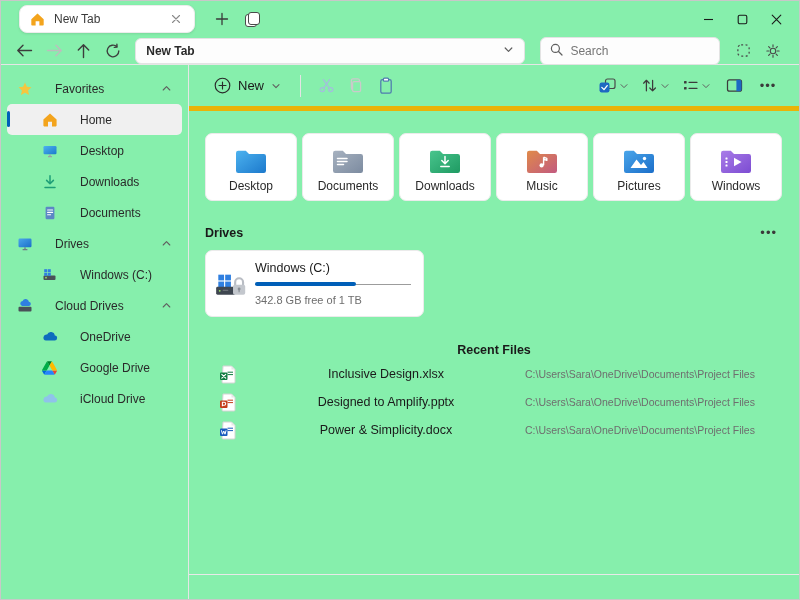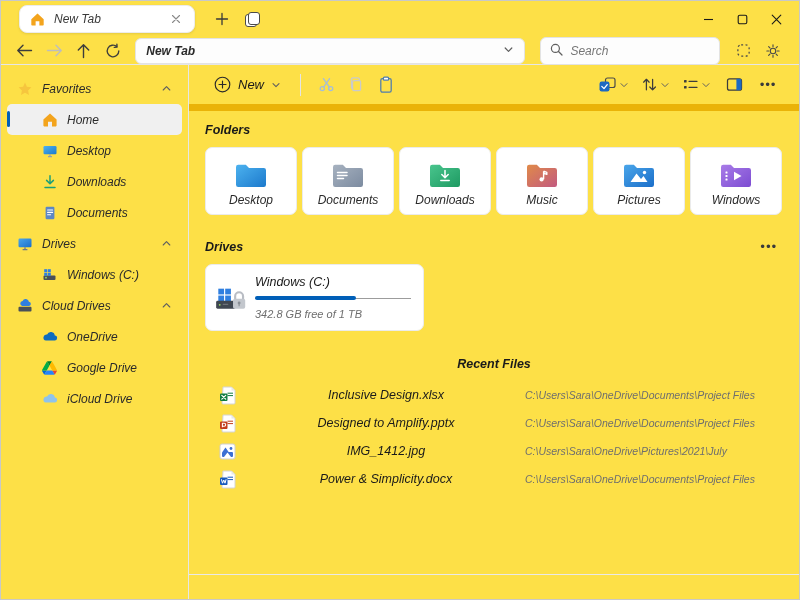--- a/index.html
+++ b/index.html
@@ -1,18 +1,18 @@
 <!DOCTYPE html>
 <html><head>
 <meta charset="utf-8">
 <style>
   * { box-sizing: border-box; margin: 0; padding: 0; }
   html,body { background:#e8e8e8; }
   body { font-family:"Liberation Sans", sans-serif; font-size:12px; color:#1a1a1a; }
-  .window { width:800px; height:600px; background:#fde047; border:1px solid #c8c8c8; position:relative; overflow:hidden; display:flex; flex-direction:column;font-style:italic; }
+  .window { width:800px; height:600px; background:#86efac; border:1px solid #c8c8c8; position:relative; overflow:hidden; display:flex; flex-direction:column; }
 
   
   .titlebar { height:36px; display:flex; align-items:center; padding-left:18px; position:relative; flex:0 0 auto; }
   .tab { width:176px; height:28px; background:#fff; border:1px solid #ececec; border-radius:8px; box-shadow:0 1px 2.5px rgba(0,0,0,.10); display:flex; align-items:center; padding:0 9px; gap:8px; }
   .tab-title { flex:1; font-size:12px; color:#3a3a3a; white-space:nowrap; overflow:hidden; }
   .icon-btn { display:flex; align-items:center; justify-content:center; border:none; background:transparent; cursor:default; }
   .tab-close { width:18px; height:18px; border-radius:4px; }
   .newtab-btn { width:26px; height:26px; margin-left:14px; border-radius:5px; }
   .taboverview-btn { width:26px; height:26px; margin-left:6px; border-radius:5px; position:relative; }
   .ov-sq1 { position:absolute; width:12px; height:13px; border:1.4px solid #4a4a4a; border-radius:3px; left:7px; top:6px; background:#fff; }
@@ -29,29 +29,29 @@
   .search-text { color:#767676; font-size:12px; }
   .hdr-divider { border-bottom:1px solid #e6e6e6; }
 
   
   .app-body { flex:1; display:flex; min-height:0; }
   .sidebar { width:188px; flex:0 0 188px; border-right:1px solid #e6e6e6; padding-top:8px; overflow:hidden; }
   .sb-row { height:31px; margin:0 6px; border-radius:5px; display:flex; align-items:center; position:relative; }
   .sb-head { padding-left:9px; }
   .sb-item { padding-left:34px; }
   .sb-icon { width:17px; height:17px; display:flex; align-items:center; justify-content:center; flex:0 0 17px; }
-  .sb-label { margin-left:9px; font-size:12px; color:#2a2a2a; white-space:nowrap; }
+  .sb-label { margin-left:22px; font-size:12px; color:#2a2a2a; white-space:nowrap; }
   .sb-chev { margin-left:auto; margin-right:10px; display:flex; }
   .sb-row.selected { background:#f0f0f0; }
   .sb-row.selected::before { content:""; position:absolute; left:0; top:7px; width:3px; height:16px; border-radius:2px; background:#005fb8; }
 
   .main { flex:1; display:flex; flex-direction:column; min-width:0; }
 
   
-  .toolbar { height:46px; flex:0 0 46px; display:flex; align-items:center; padding:0 16px; border-bottom:7px solid #eab308; }
+  .toolbar { height:46px; flex:0 0 46px; display:flex; align-items:center; padding:0 16px; border-bottom:5px solid #eab308; }
   .new-btn { display:flex; align-items:center; gap:7px; height:32px; padding:0 9px; border-radius:5px; }
   .new-label { font-size:13px; color:#1a1a1a; }
   .tb-sep { width:1px; height:22px; background:#e4e4e4; margin:0 10px; }
   .tb-icon { width:30px; height:30px; border-radius:5px; display:flex; align-items:center; justify-content:center; }
   .tb-right { margin-left:auto; display:flex; align-items:center; gap:4px; }
   .tb-combo { display:flex; align-items:center; gap:2px; padding:0 4px; height:30px; border-radius:5px; }
   .dots { font-size:13px; letter-spacing:1px; color:#3a3a3a; padding:0 6px; }
 
   
   .content { flex:1; padding:12px 16px 0 16px; overflow:hidden; }
@@ -65,21 +65,21 @@
   .drives-sec { margin-top:24px; }
   .drive-card { width:219px; height:67px; background:#fff; border:1px solid #ebebeb; border-radius:7px; margin-top:10px; display:flex; align-items:center; padding:0 12px 0 8px; }
   .drive-info { flex:1; margin-left:8px; }
   .drive-name { font-size:12.5px; color:#1a1a1a; }
   .drive-bar { margin-top:7px; height:4px; position:relative; width:156px; }
   .drive-bar-track { position:absolute; left:0; right:0; top:1.5px; height:1px; background:#9c9c9c; }
   .drive-bar-fill { position:absolute; left:0; top:0; height:4px; border-radius:2px; background:#005fb8; }
   .drive-free { margin-top:8px; font-size:11px; color:#6e6e6e; }
 
   .recent-sec { margin-top:26px;text-align:center; }
-  .file-list { margin-top:10px; }
+  .file-list { margin-top:3px; }
   .file-row { height:28px; display:flex; align-items:center; }
   .file-icon { width:18px; margin-left:13px; display:flex; justify-content:center; }
   .file-name { margin-left:11px; width:278px; font-size:12.5px; color:#1a1a1a; white-space:nowrap; overflow:hidden; }
   .file-path { font-size:10.5px; color:#6e6e6e; white-space:nowrap; }
 
   .statusbar { height:25px; flex:0 0 25px; border-top:1px solid #e9e9e9; }
 </style>
 </head>
 <body>
 
@@ -432,21 +432,20 @@
           </span>
           <span class="tb-icon">
             <span class="dots">•••</span>
           </span>
         </div>
       </div>
 
       <div class="content">
 
         <div>
-          <div class="section-title">Folders</div>
           <div class="folders-row">
             <div class="folder-card">
               <svg width="34" height="28" viewBox="0 0 34 28">
                   <path d="M2 6 a2.2 2.2 0 0 1 2.2-2.2 h7.6 l3.2 3.2 h14.8 a2.2 2.2 0 0 1 2.2 2.2 v14.6 a2.2 2.2 0 0 1 -2.2 2.2 h-25.6 a2.2 2.2 0 0 1 -2.2-2.2 Z" fill="url(#gf-desktop)"></path>
                 </svg>
               <span class="folder-label">Desktop</span>
             </div>
             <div class="folder-card">
               <svg width="34" height="28" viewBox="0 0 34 28">
                   <path d="M2 6 a2.2 2.2 0 0 1 2.2-2.2 h7.6 l3.2 3.2 h14.8 a2.2 2.2 0 0 1 2.2 2.2 v14.6 a2.2 2.2 0 0 1 -2.2 2.2 h-25.6 a2.2 2.2 0 0 1 -2.2-2.2 Z" fill="url(#gf-docs)"></path>
@@ -552,33 +551,20 @@
                     <path d="M12.5 1 L16 4.5 H12.5 Z" fill="#e8e8e8"></path>
                     <path d="M8.5 7.2 H14 M8.5 9.6 H14" stroke="#c43e1c" stroke-width="1"></path>
                     <rect x="1" y="7.5" width="7.5" height="7.5" rx="1" fill="#c43e1c"></rect>
                     <path d="M3.4 13.2 V9.2 H5.2 a1.5 1.5 0 0 1 0 3 H3.4" fill="none" stroke="#fff" stroke-width="1.1"></path>
                   </svg>
               </span>
               <span class="file-name">Designed to Amplify.pptx</span>
               <span class="file-path">C:\Users\Sara\OneDrive\Documents\Project Files</span>
             </div>
 
-            <div class="file-row">
-              <span class="file-icon">
-                <svg width="17" height="17" viewBox="0 0 17 17">
-                    <rect x="1" y="1" width="15" height="15" rx="2" fill="#fff" stroke="#cfcfcf"></rect>
-                    <path d="M3 9.5 L6.5 4.5 L10 9.5 Z" fill="#3b6fd4"></path>
-                    <rect x="3" y="9" width="11" height="5" rx="1" fill="#3b6fd4"></rect>
-                    <path d="M5 14 L8.5 9.5 L12 14 Z" fill="#fff"></path>
-                    <circle cx="12" cy="5.5" r="1.4" fill="#3b6fd4"></circle>
-                  </svg>
-              </span>
-              <span class="file-name">IMG_1412.jpg</span>
-              <span class="file-path">C:\Users\Sara\OneDrive\Pictures\2021\July</span>
-            </div>
 
             <div class="file-row">
               <span class="file-icon">
                 <svg width="17" height="19" viewBox="0 0 17 19">
                     <path d="M4 1 H12.5 L16 4.5 V17 a1 1 0 0 1 -1 1 H4 a1 1 0 0 1 -1-1 Z" fill="#fff" stroke="#d4d4d4"></path>
                     <path d="M12.5 1 L16 4.5 H12.5 Z" fill="#e8e8e8"></path>
                     <path d="M8.5 7.2 H14 M8.5 9.6 H14" stroke="#185abd" stroke-width="1"></path>
                     <rect x="1" y="7.5" width="7.5" height="7.5" rx="1" fill="#185abd"></rect>
                     <path d="M2.4 9.3 L3.5 13.2 L4.75 10 L6 13.2 L7.1 9.3" fill="none" stroke="#fff" stroke-width="1" stroke-linejoin="round"></path>
                   </svg>

